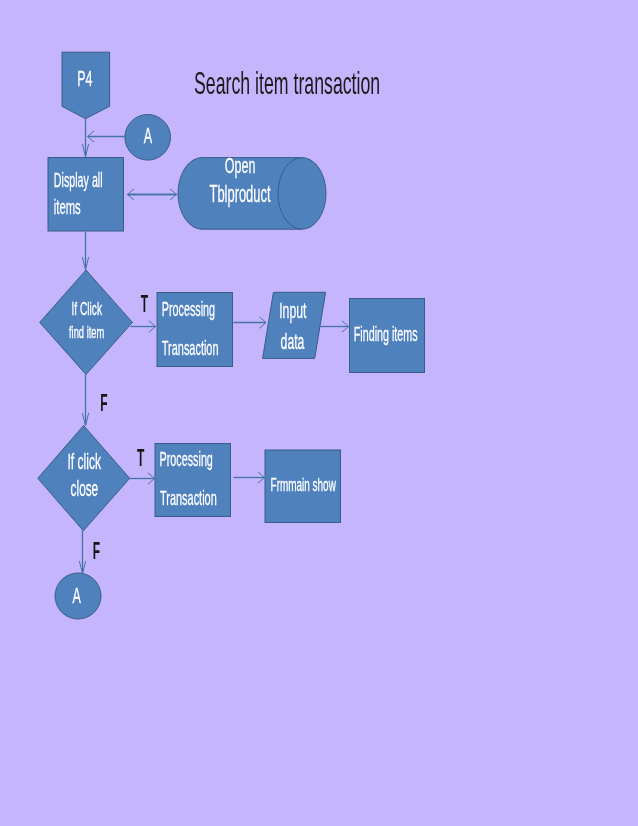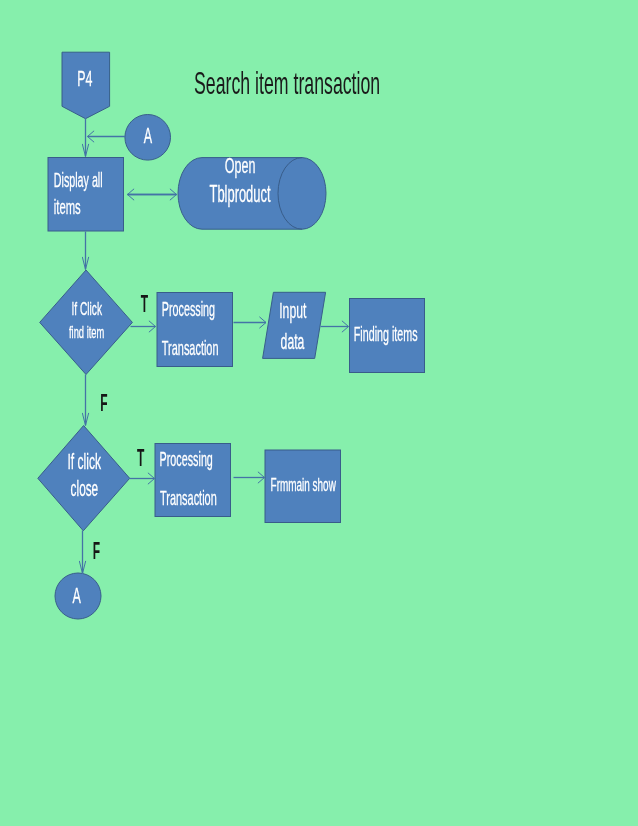--- a/index.html
+++ b/index.html
@@ -1,18 +1,18 @@
 <!DOCTYPE html>
 <html><head>
 <meta charset="utf-8">
 <title>Search item transaction</title>
 <style>
   html,body{margin:0;padding:0;background:#ffffff;}
   body{width:638px;height:826px;overflow:hidden;font-family:"Liberation Sans",sans-serif;}
-  #stage{position:relative;width:638px;height:826px;background:#86efac;}
+  #stage{position:relative;width:638px;height:826px;background:#c4b5fd;}
   svg.canvas{position:absolute;left:0;top:0;width:638px;height:826px;display:block;will-change:transform;}
   text{white-space:pre;}
   .st{fill:#ffffff;font-family:"Liberation Sans",sans-serif;font-size:19px;stroke:#ffffff;stroke-width:0.3px;paint-order:stroke;}
   .tt{fill:#1a1a1a;font-family:"Liberation Sans",sans-serif;font-size:31.5px;}
   .lt{fill:#161616;font-family:"Liberation Sans",sans-serif;font-size:24px;font-weight:bold;}
 </style>
 </head>
 <body>
 
 <div id="stage">

